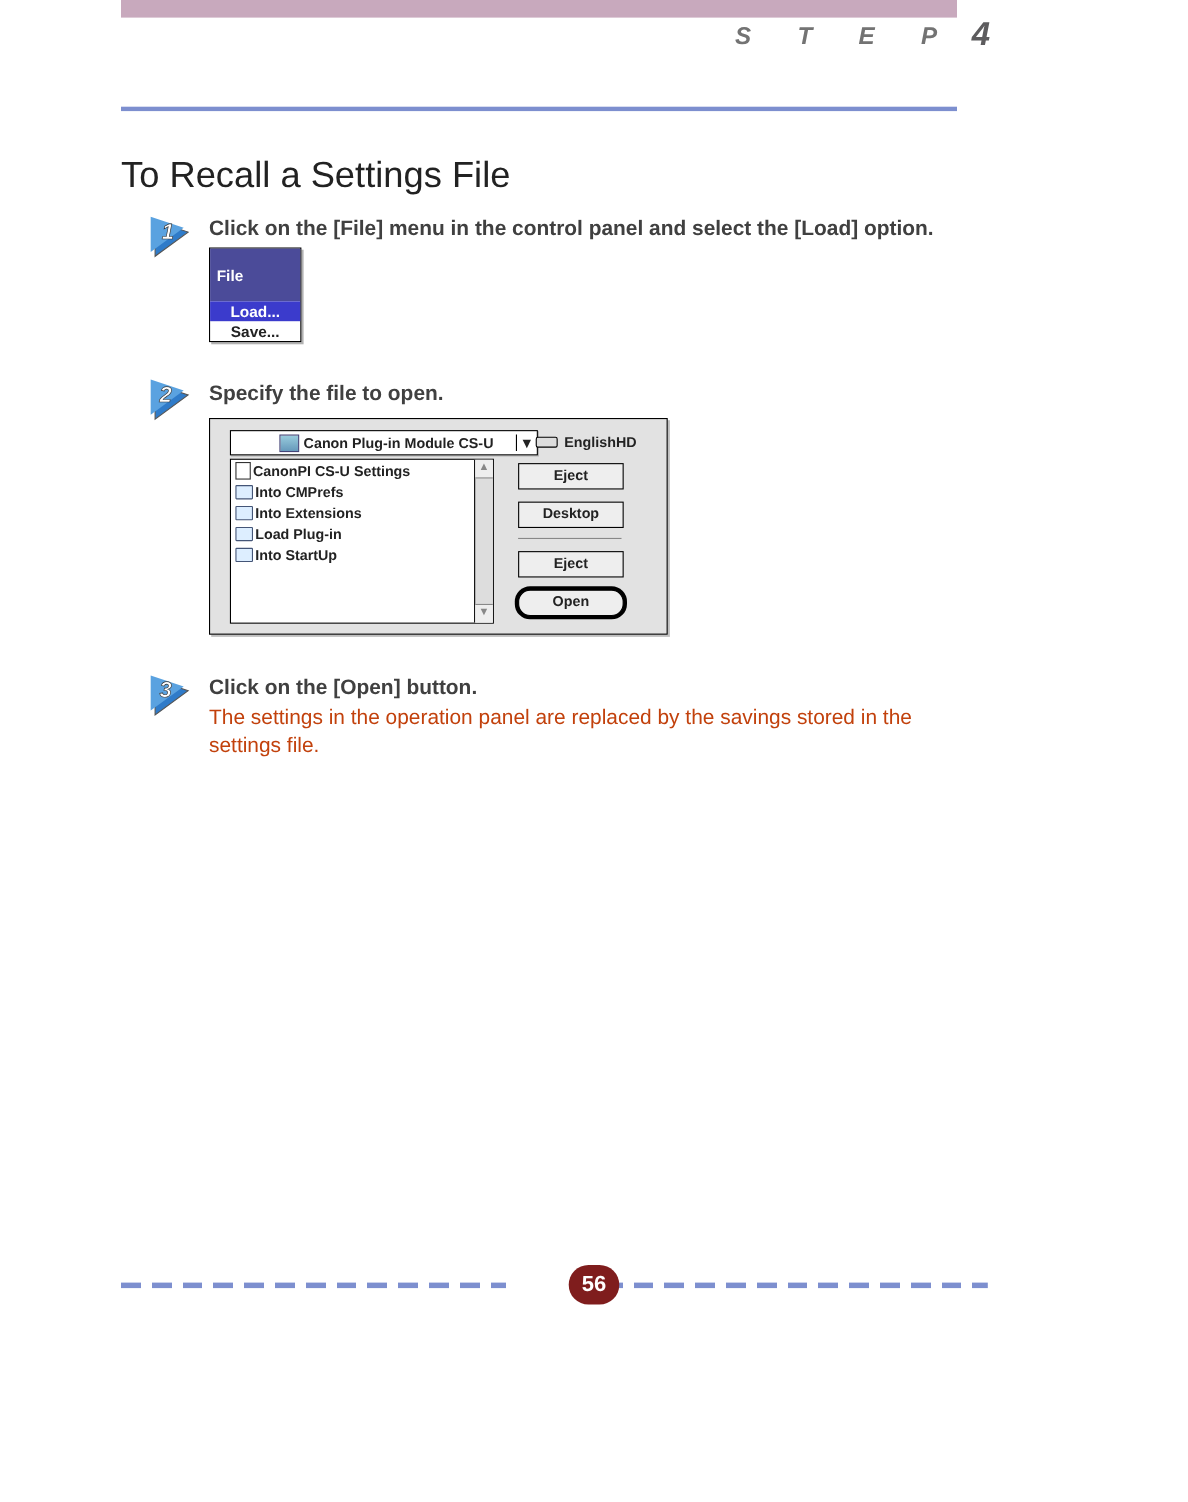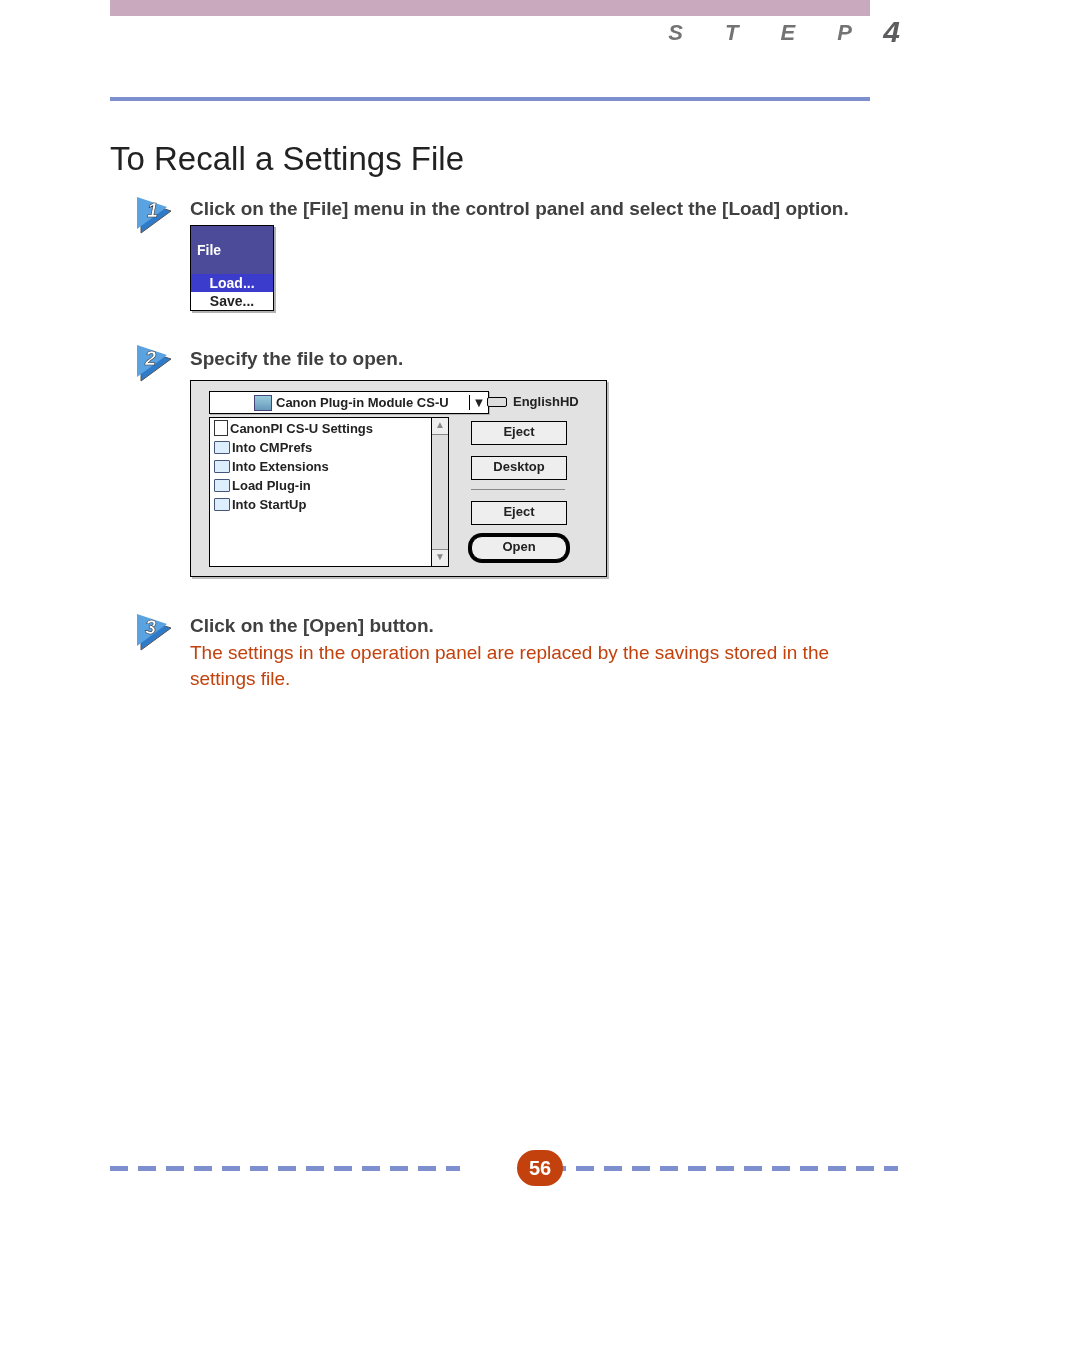--- a/index.html
+++ b/index.html
@@ -239,21 +239,21 @@
     left: 0; right: 0;
     top: 1150px;
     display: flex;
     justify-content: center;
     align-items: center;
   }
   .page-num {
     width: 46px;
     height: 36px;
     border-radius: 18px;
-    background: #c2410c;
+    background: #7f1d1d;
     color: #fff;
     font-weight: 700;
     font-size: 20px;
     text-align: center;
     line-height: 36px;
     z-index: 2;
   }
   .dash-rule {
     position: absolute;
     top: 1166px;

